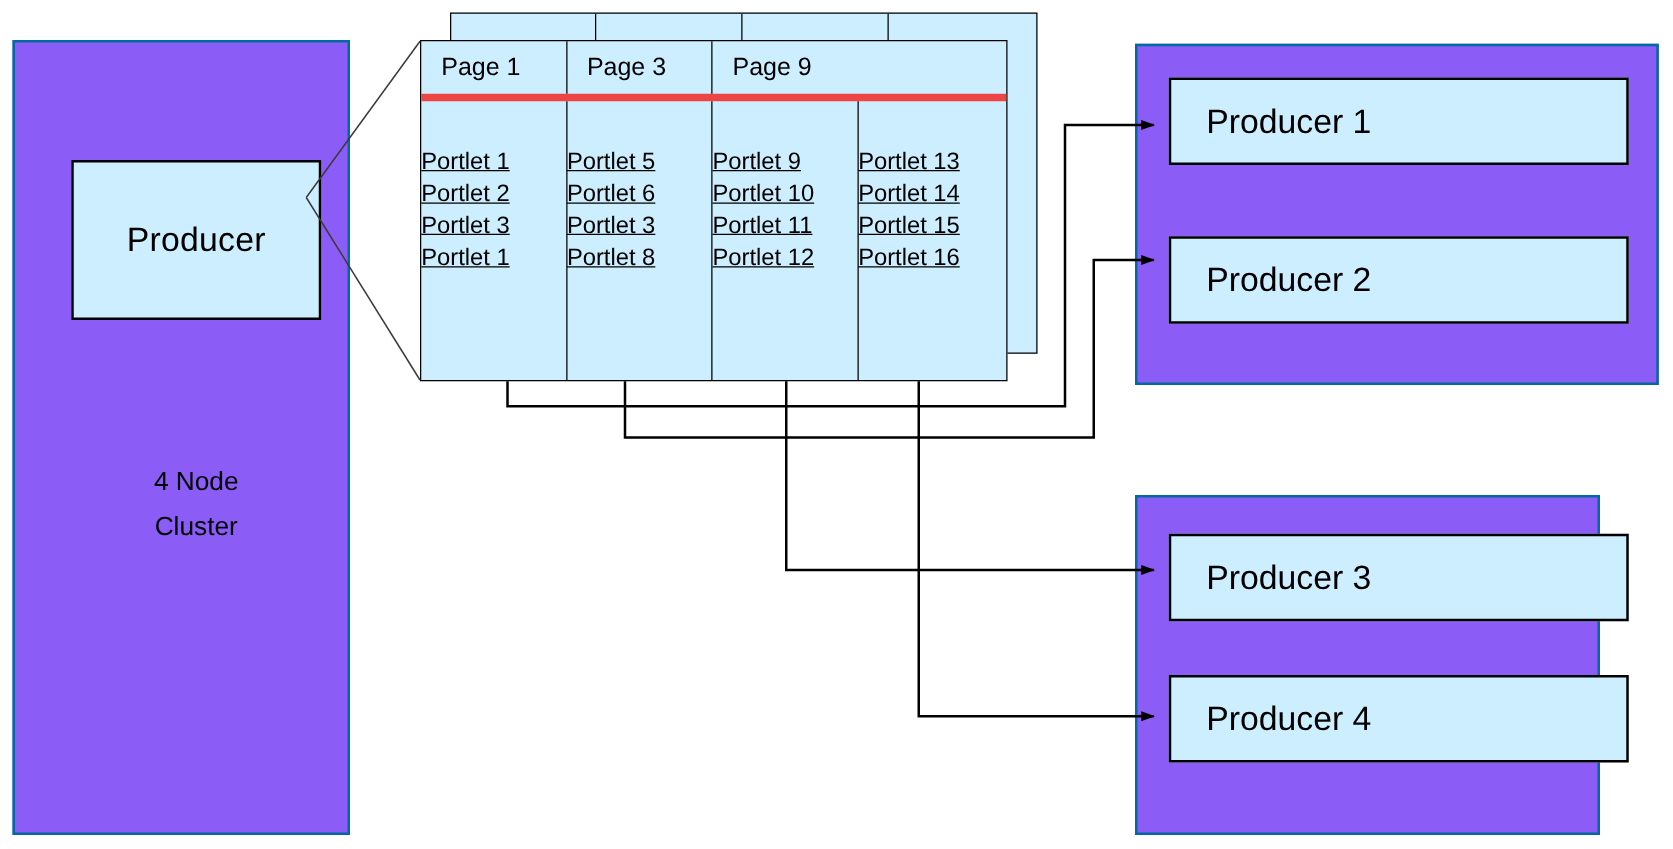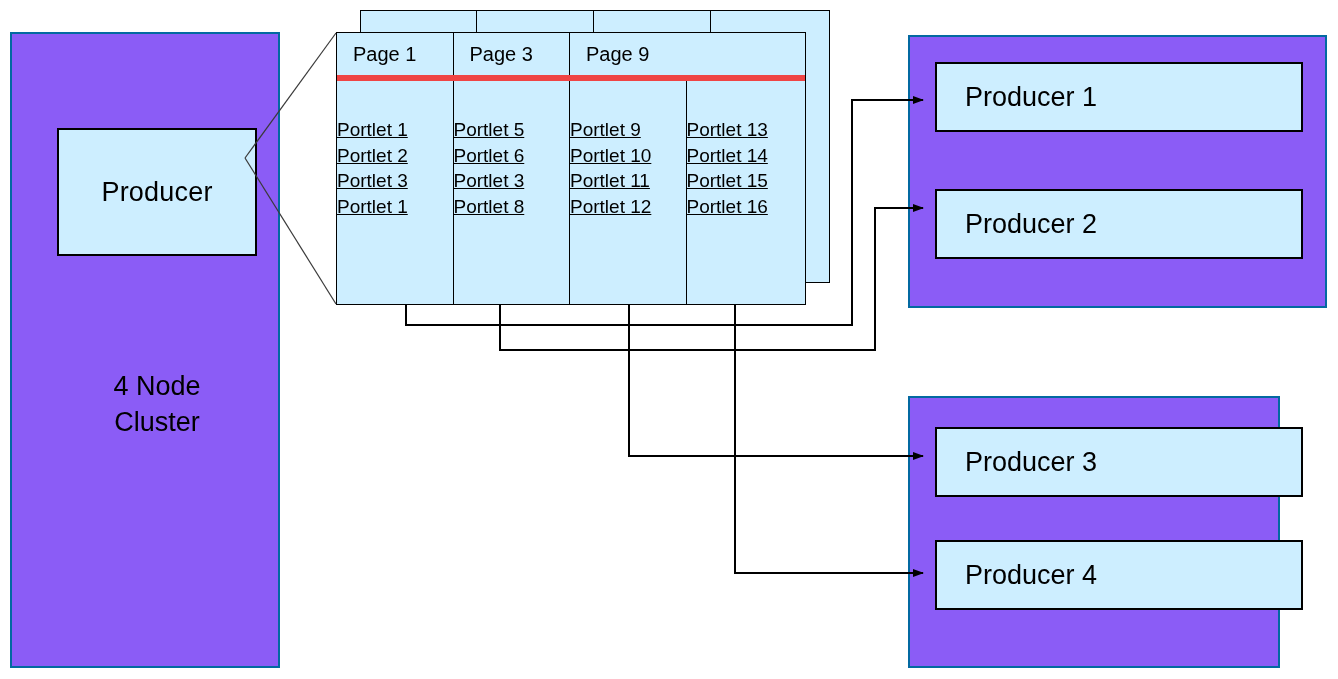--- a/index.html
+++ b/index.html
@@ -58,21 +58,21 @@
     font-size: 27px;
     line-height: 1;
     letter-spacing: 0.2px;
   }
   #cluster-caption {
     position: absolute;
     left: 45px;
     top: 334px;
     width: 200px;
     text-align: center;
-    font-size: 27px;
+    font-size: 21px;
     line-height: 36px;
     white-space: pre-line;
   }
 
   
   #page-stack-back {
     position: absolute;
     left: 360px;
     top: 10px;
     width: 470px;

